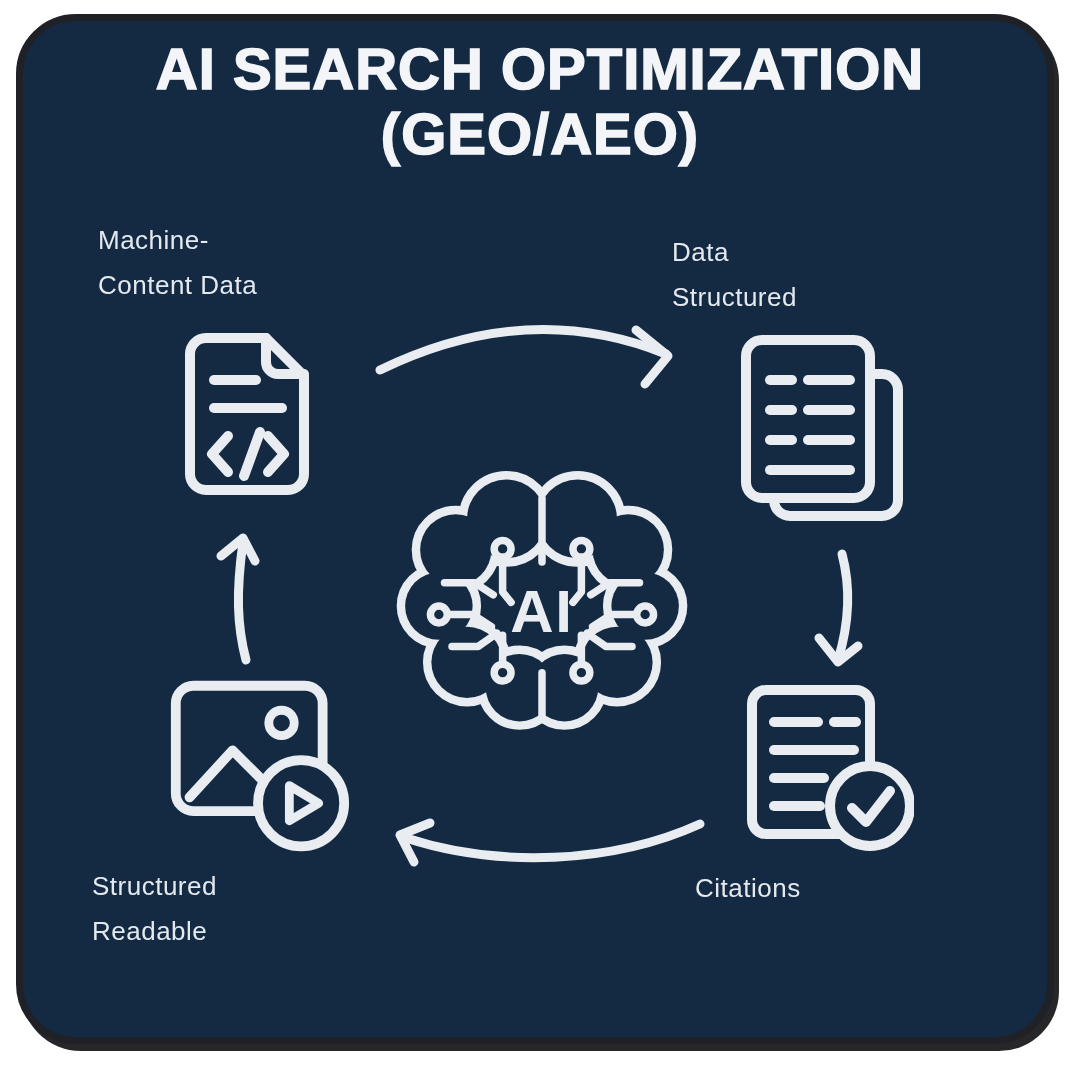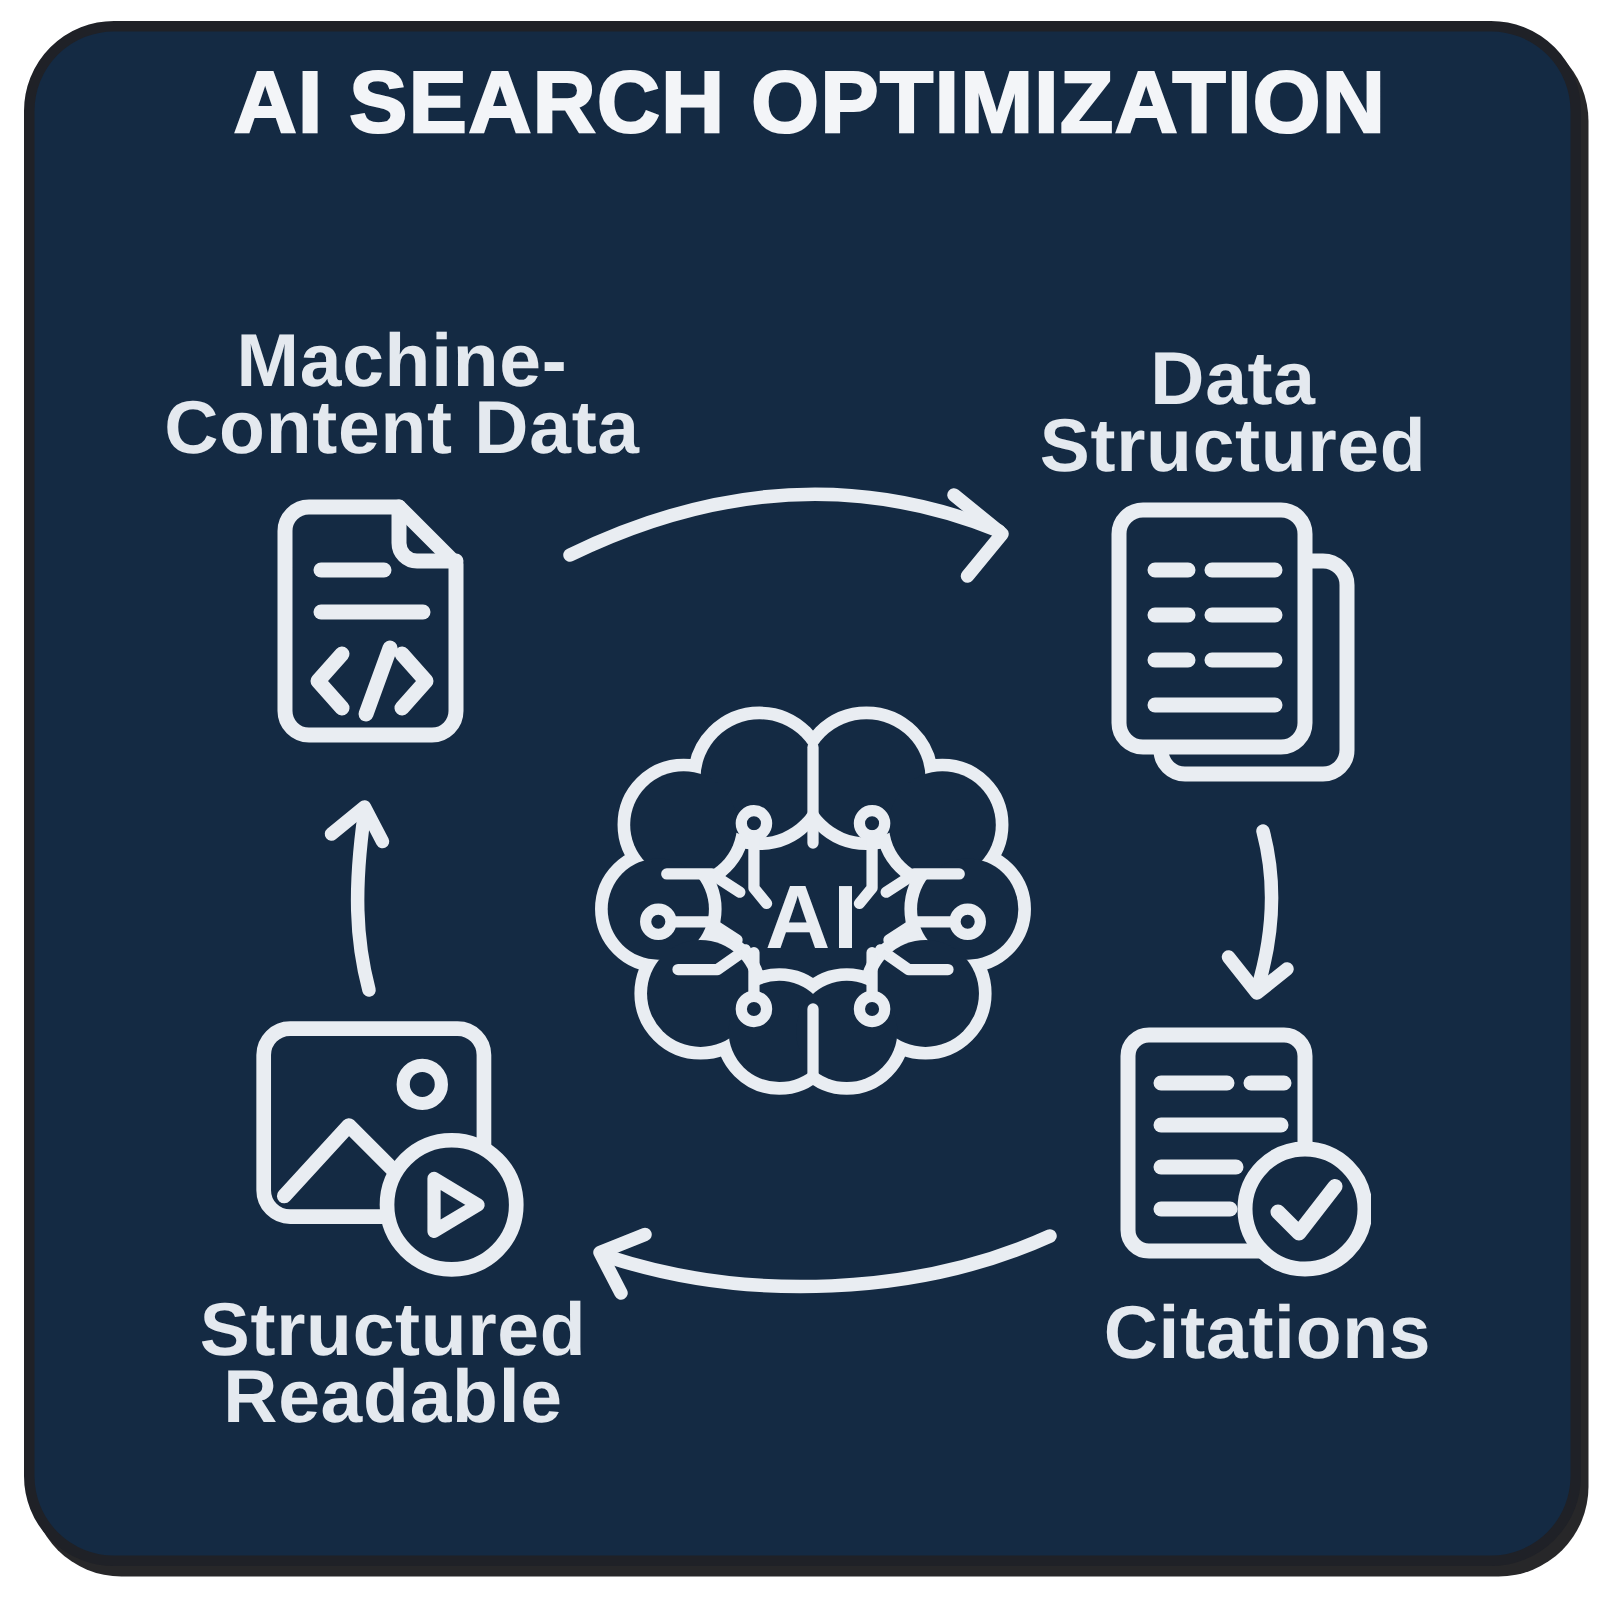--- a/index.html
+++ b/index.html
@@ -17,41 +17,42 @@
     box-shadow:5px 7px 0 rgba(15,15,18,0.9);
   }
   .stage{position:absolute;inset:0;}
   .title{
     position:absolute;left:0;right:0;top:36px;
     text-align:center;color:var(--title_color,#f3f5f8);
     font-size:58px;font-weight:bold;line-height:65px;letter-spacing:1px;
     -webkit-text-stroke:1.6px var(--title_color,#f3f5f8);
   }
   .node-label{
-    position:absolute;text-align:center;
+    position:absolute;
     color:var(--label_color,#e4e9ef);
-    font-size:50px;font-weight:bold;line-height:45px;letter-spacing:0.5px;
+    font-size:26px;font-weight:normal;line-height:45px;letter-spacing:0.5px;
   }
   .node-label div:empty{display:none;}
   .abs{position:absolute;}
   
   .s{fill:none;stroke:var(--stroke,#e9edf2);stroke-linecap:round;stroke-linejoin:round;}
   .f{fill:var(--card_bg,#142a43);stroke:none;}
   .fs{fill:var(--card_bg,#142a43);stroke:var(--stroke,#e9edf2);stroke-linecap:round;stroke-linejoin:round;}
   .txt{fill:var(--stroke,#e9edf2);font-family:"Liberation Sans","DejaVu Sans",sans-serif;font-weight:bold;}
 </style>
 </head>
 <body>
 
 <div class="card"></div>
 
 <div class="stage">
 
   <div class="title">
     <div>AI SEARCH OPTIMIZATION</div>
+    <div>(GEO/AEO)</div>
   </div>
 
   <div class="node-label" style="left:98px;top:218px;width:340px;">
     <div>Machine-</div>
     <div>Content Data</div>
   </div>
   <div class="node-label" style="left:672px;top:230px;width:300px;">
     <div>Data</div>
     <div>Structured</div>
   </div>

